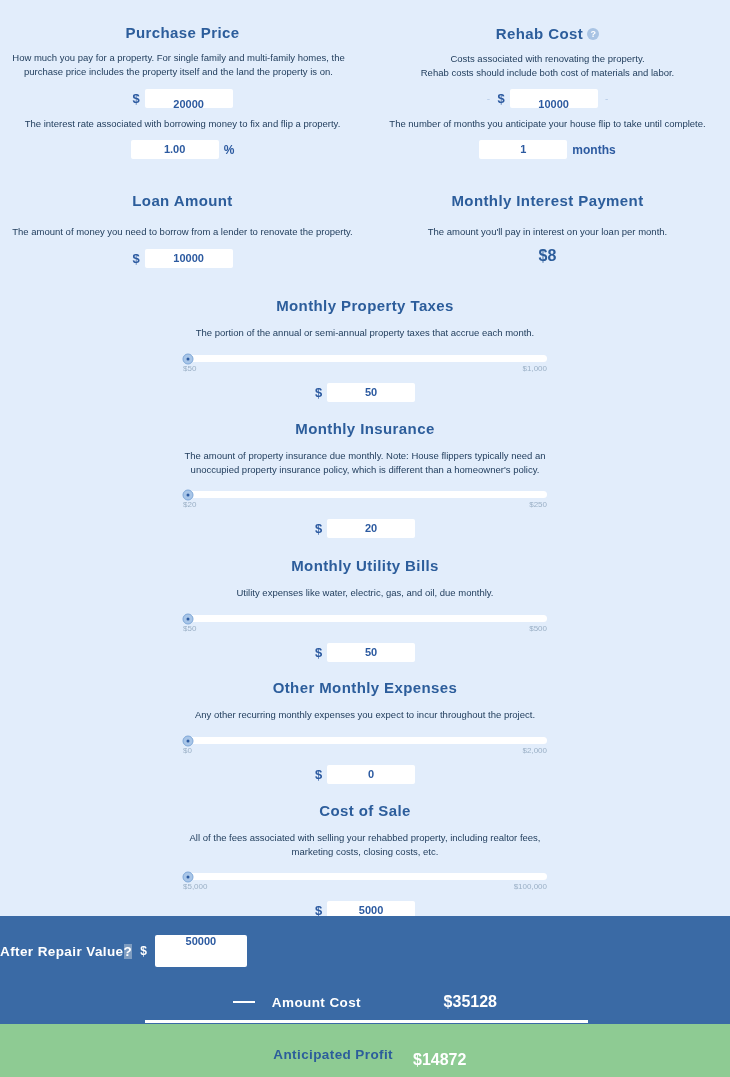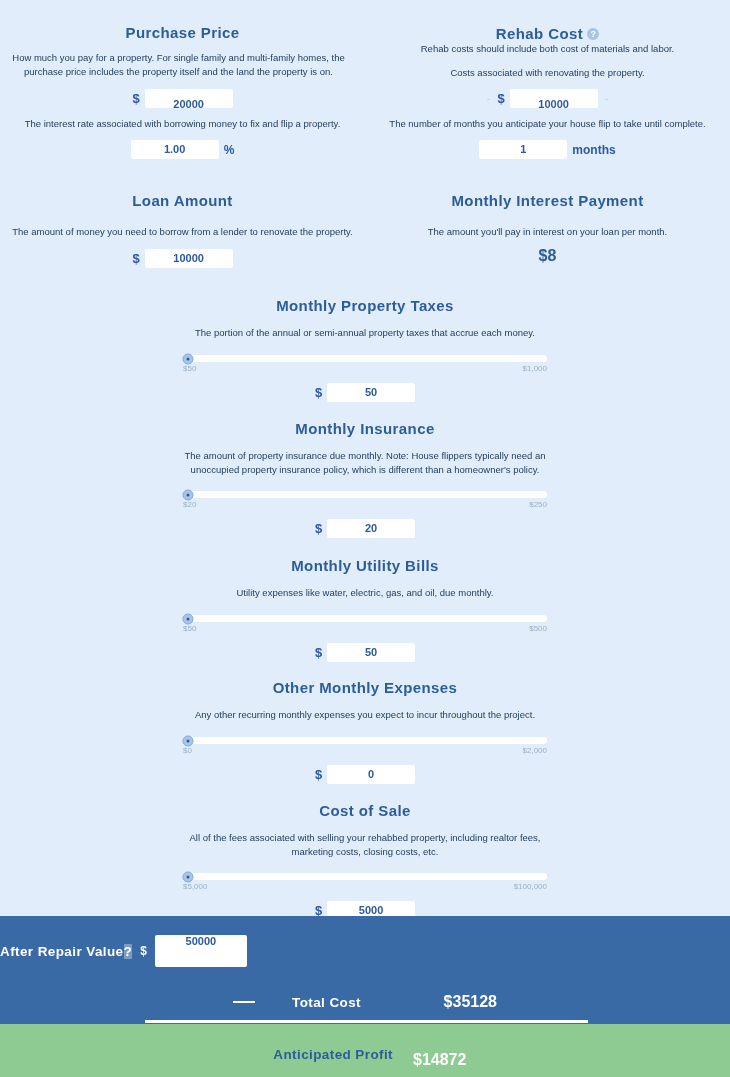--- a/index.html
+++ b/index.html
@@ -279,22 +279,22 @@
       <div class="input-row" style="margin-top:9px;">
         <span class="num-field">1.00</span>
         <span class="unit">%</span>
       </div>
     </div>
 
     <div class="col">
       <div class="sec-title" style="margin-top:1px;">
         <span>Rehab Cost</span><span class="help-icon">?</span>
       </div>
+      <div class="sec-desc" style="padding:10px 30px 0 30px;">Costs associated with renovating the property.</div>
       <div class="sec-desc" style="padding:0 20px;">Rehab costs should include both cost of materials and labor.</div>
-      <div class="sec-desc" style="padding:10px 30px 0 30px;">Costs associated with renovating the property.</div>
       <div class="input-row" style="margin-top:9px;">
         <span class="stepper-dash">-</span>
         <span class="currency">$</span>
         <span class="num-field clipped">10000</span>
         <span class="stepper-dash">-</span>
       </div>
       <div class="sec-desc" style="margin-top:9px;">The number of months you anticipate your house flip to take until complete.</div>
       <div class="input-row" style="margin-top:9px;">
         <span class="num-field">1</span>
         <span class="unit">months</span>
@@ -315,21 +315,21 @@
 
     <div class="col">
       <div class="sec-title">Monthly Interest Payment</div>
       <div class="sec-desc" style="margin-top:16px;">The amount you'll pay in interest on your loan per month.</div>
       <div style="text-align:center; margin-top:8px; font-size:16px; font-weight:bold; color:#2c5d9b;">$8</div>
     </div>
   </div>
 
   <div class="abs" style="top:287px; left:0; width:730px;">
     <div class="sec-title">Monthly Property Taxes</div>
-    <div class="sec-desc" style="margin-top:12px;">The portion of the annual or semi-annual property taxes that accrue each money.</div>
+    <div class="sec-desc" style="margin-top:12px;">The portion of the annual or semi-annual property taxes that accrue each month.</div>
     <div class="slider-wrap" style="margin-top:15px;">
       <div class="slider-track">
         <div class="slider-thumb" style="left:1.5%;"></div>
       </div>
       <div class="slider-labels">
         <span>$50</span>
         <span>$1,000</span>
       </div>
     </div>
     <div class="input-row" style="margin-top:10px;">
@@ -415,21 +415,21 @@
     <div class="arv-row">
       <span class="arv-label">
         <span>After Repair Value</span><span class="help-icon">?</span>
       </span>
       <span class="arv-currency">$</span>
       <span class="arv-field">50000</span>
     </div>
 
     <div class="total-row">
       <span class="minus-mark"></span>
-      <span class="total-label">Total Cost</span>
+      <span class="total-label">Amount Cost</span>
       <span class="total-value">$35128</span>
     </div>
 
     <div class="hr-line"></div>
   </div>
 
   <div class="footer-green">
     <div class="profit-row">
       <span class="profit-label">Anticipated Profit</span>
       <span class="profit-value">$14872</span>

